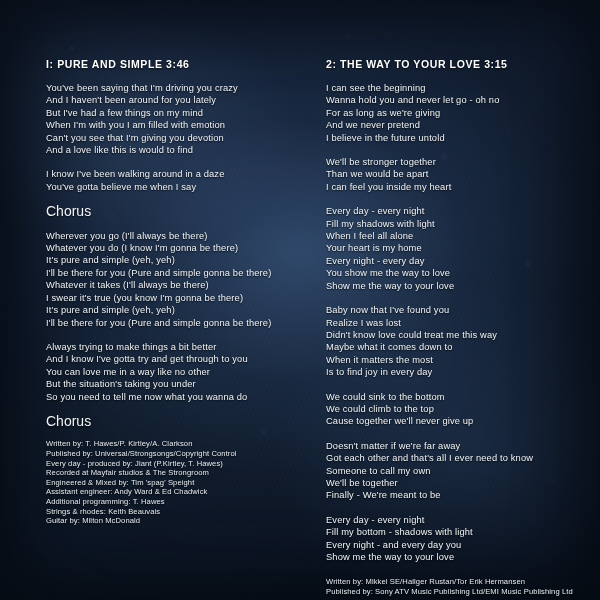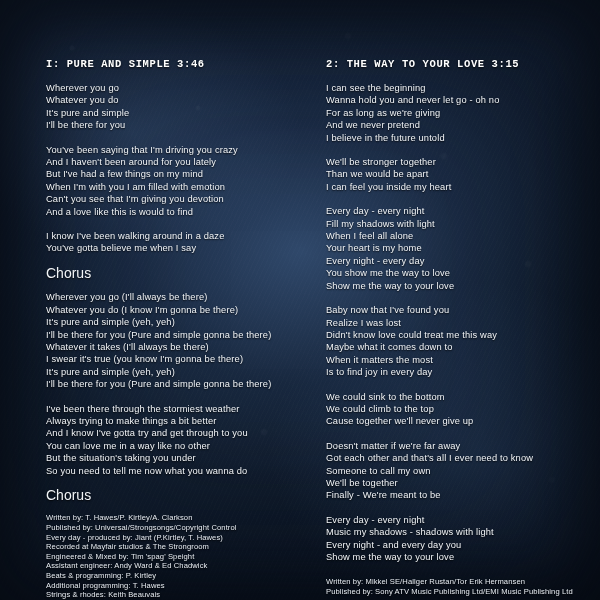--- a/index.html
+++ b/index.html
@@ -70,21 +70,20 @@
     padding-right: 39px;
   }
   .track-title {
     color: #ffffff;
     font-size: 10.5px;
     font-weight: bold;
     letter-spacing: 0.6px;
     margin: 0 0 12px 0;
     text-shadow: 0 1px 2px rgba(0,0,0,0.75);
     text-transform: uppercase;
-    font-family: Liberation Mono, monospace;
   }
   .stanza {
     margin: 0 0 12px 0;
   }
   .line {
     color: #f2f5f8;
     font-size: 9.3px;
     line-height: 12.4px;
     letter-spacing: 0.15px;
     white-space: nowrap;
@@ -112,26 +111,20 @@
 </style>
 </head>
 <body>
 
 <div id="booklet">
   <div class="page-columns">
 
     <div class="col left">
       <div class="track-title">I: PURE AND SIMPLE 3:46</div>
 
-      <div class="stanza">
-        <div class="line">Wherever you go</div>
-        <div class="line">Whatever you do</div>
-        <div class="line">It's pure and simple</div>
-        <div class="line">I'll be there for you</div>
-      </div>
 
       <div class="stanza">
         <div class="line">You've been saying that I'm driving you crazy</div>
         <div class="line">And I haven't been around for you lately</div>
         <div class="line">But I've had a few things on my mind</div>
         <div class="line">When I'm with you I am filled with emotion</div>
         <div class="line">Can't you see that I'm giving you devotion</div>
         <div class="line">And a love like this is would to find</div>
       </div>
 
@@ -147,38 +140,36 @@
         <div class="line">Whatever you do (I know I'm gonna be there)</div>
         <div class="line">It's pure and simple (yeh, yeh)</div>
         <div class="line">I'll be there for you (Pure and simple gonna be there)</div>
         <div class="line">Whatever it takes (I'll always be there)</div>
         <div class="line">I swear it's true (you know I'm gonna be there)</div>
         <div class="line">It's pure and simple (yeh, yeh)</div>
         <div class="line">I'll be there for you (Pure and simple gonna be there)</div>
       </div>
 
       <div class="stanza">
-        <div class="line">I've been there through the stormiest weather</div>
         <div class="line">Always trying to make things a bit better</div>
         <div class="line">And I know I've gotta try and get through to you</div>
         <div class="line">You can love me in a way like no other</div>
         <div class="line">But the situation's taking you under</div>
         <div class="line">So you need to tell me now what you wanna do</div>
       </div>
 
       <div class="chorus-label">Chorus</div>
 
       <div class="credits">
         <div class="line">Written by: T. Hawes/P. Kirtley/A. Clarkson</div>
         <div class="line">Published by: Universal/Strongsongs/Copyright Control</div>
         <div class="line">Every day - produced by: Jiant (P.Kirtley, T. Hawes)</div>
         <div class="line">Recorded at Mayfair studios &amp; The Strongroom</div>
         <div class="line">Engineered &amp; Mixed by: Tim 'spag' Speight</div>
         <div class="line">Assistant engineer: Andy Ward &amp; Ed Chadwick</div>
-        <div class="line">Beats &amp; programming: P. Kirtley</div>
         <div class="line">Additional programming: T. Hawes</div>
         <div class="line">Strings &amp; rhodes: Keith Beauvais</div>
         <div class="line">Guitar by: Milton McDonald</div>
 
       </div>
     </div>
 
     <div class="col right">
       <div class="track-title">2: THE WAY TO YOUR LOVE 3:15</div>
 
@@ -224,21 +215,21 @@
       <div class="stanza">
         <div class="line">Doesn't matter if we're far away</div>
         <div class="line">Got each other and that's all I ever need to know</div>
         <div class="line">Someone to call my own</div>
         <div class="line">We'll be together</div>
         <div class="line">Finally - We're meant to be</div>
       </div>
 
       <div class="stanza">
         <div class="line">Every day - every night</div>
-        <div class="line">Music my shadows - shadows with light</div>
+        <div class="line">Fill my bottom - shadows with light</div>
         <div class="line">Every night - and every day you</div>
         <div class="line">Show me the way to your love</div>
       </div>
 
       <div class="credits right-credits">
         <div class="line">Written by: Mikkel SE/Hallger Rustan/Tor Erik Hermansen</div>
         <div class="line">Published by: Sony ATV Music Publishing Ltd/EMI Music Publishing Ltd</div>
 
       </div>
     </div>

